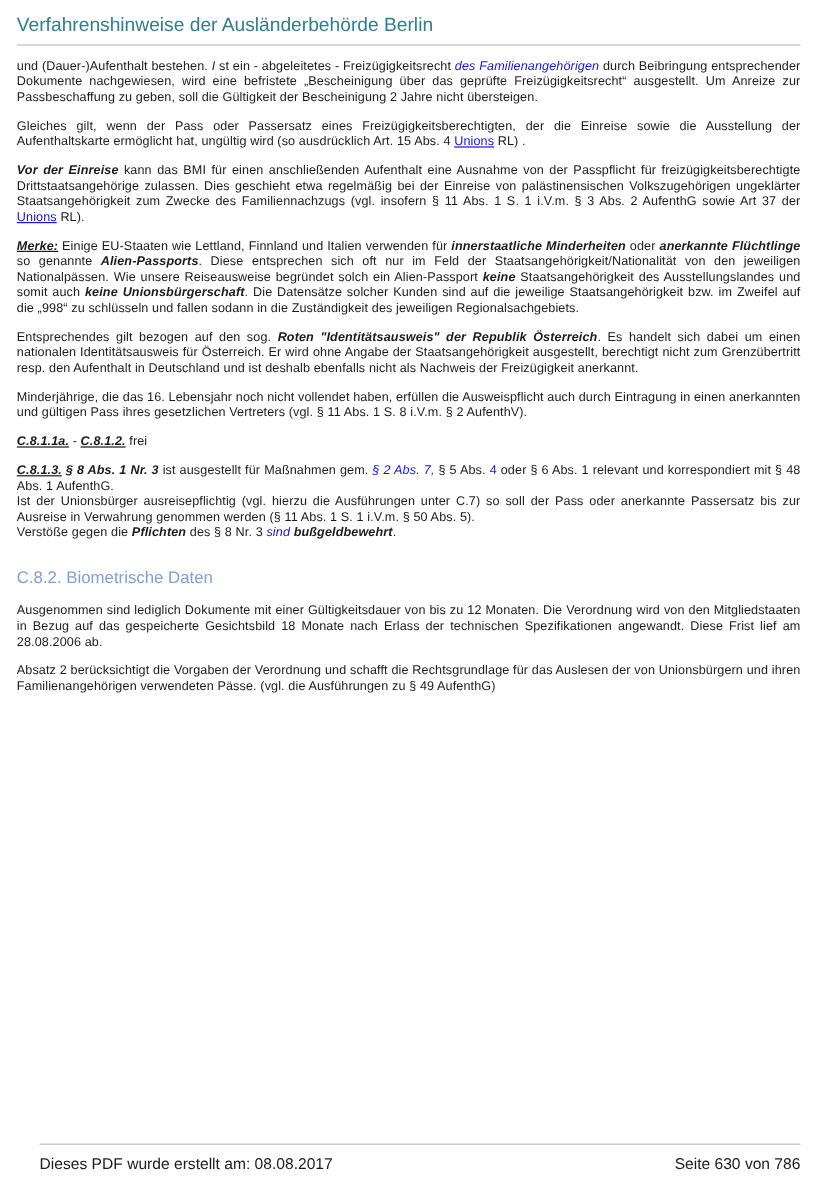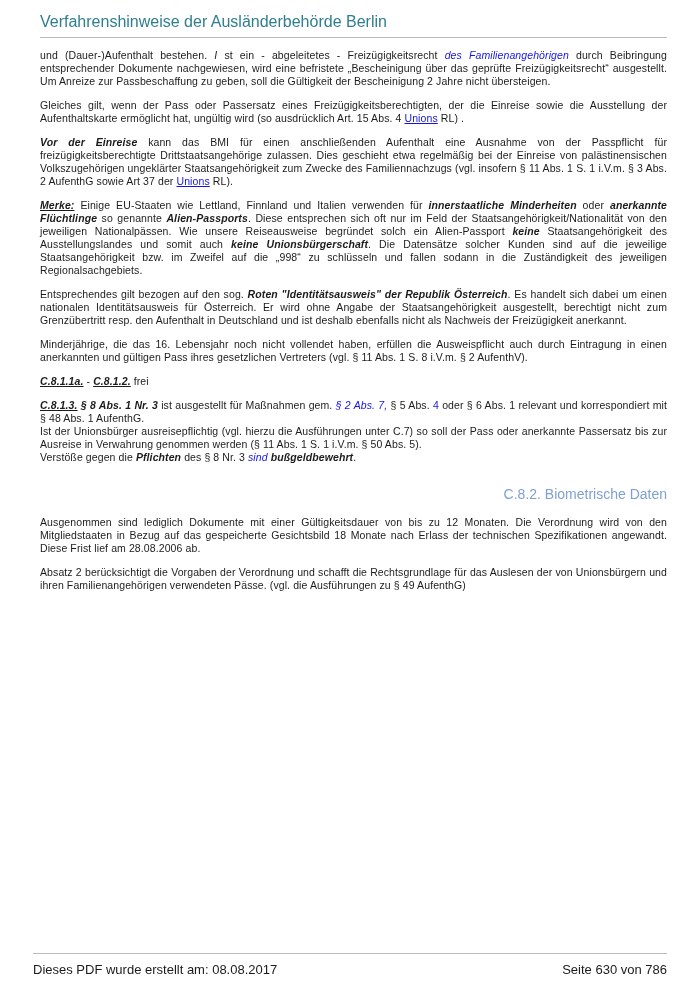--- a/index.html
+++ b/index.html
@@ -2,21 +2,21 @@
 <html style="--c-title: #2f7e8f; --c-heading: #7fa0d4; --c-link: #1414e6; --c-text: #1b1b1b;"><head>
 <meta charset="utf-8">
 <style>
   * { margin: 0; padding: 0; box-sizing: border-box; }
   html, body { background: #ffffff; }
   body {
     width: 700px; height: 990px; position: relative; overflow: hidden;
     font-family: "Liberation Sans", sans-serif;
     color: var(--c-text, #1b1b1b);
   }
-  .page { position: absolute; inset: 0; padding: 13px 33px 0 40px; }
+  .page { position: absolute; inset: 0; padding: 13px 33px 0 14px; }
 
   .doc-title {
     font-size: 16px; font-weight: 400;
     color: var(--c-title, #2f7e8f);
     margin-bottom: 6px;
   }
   .rule { border-bottom: 1px solid #bcbcbc; height: 1px; }
   .header-rule { margin-bottom: 11px; }
 
   .paragraph {
@@ -29,21 +29,21 @@
   .paragraph.tight { margin-bottom: 0; }
 
   .heading-small {
     font-size: 11px; font-weight: 400;
     color: var(--c-heading, #7fa0d4);
     margin-top: 8px; margin-bottom: 12px;
   }
   .heading-large {
     font-size: 14px; font-weight: 400;
     color: var(--c-heading, #7fa0d4);
-    margin-top: 22px; margin-bottom: 14px; text-align: right;
+    margin-top: 22px; margin-bottom: 14px;
   }
 
   .b { font-weight: 700; font-style: italic; }
   .i { font-style: italic; }
   .u { text-decoration: underline; }
   .link { color: var(--c-link, #1414e6); cursor: pointer; }
   .link.u { text-decoration: underline; }
 
   .footer {
     position: absolute; left: 33px; right: 33px; bottom: 13px;

